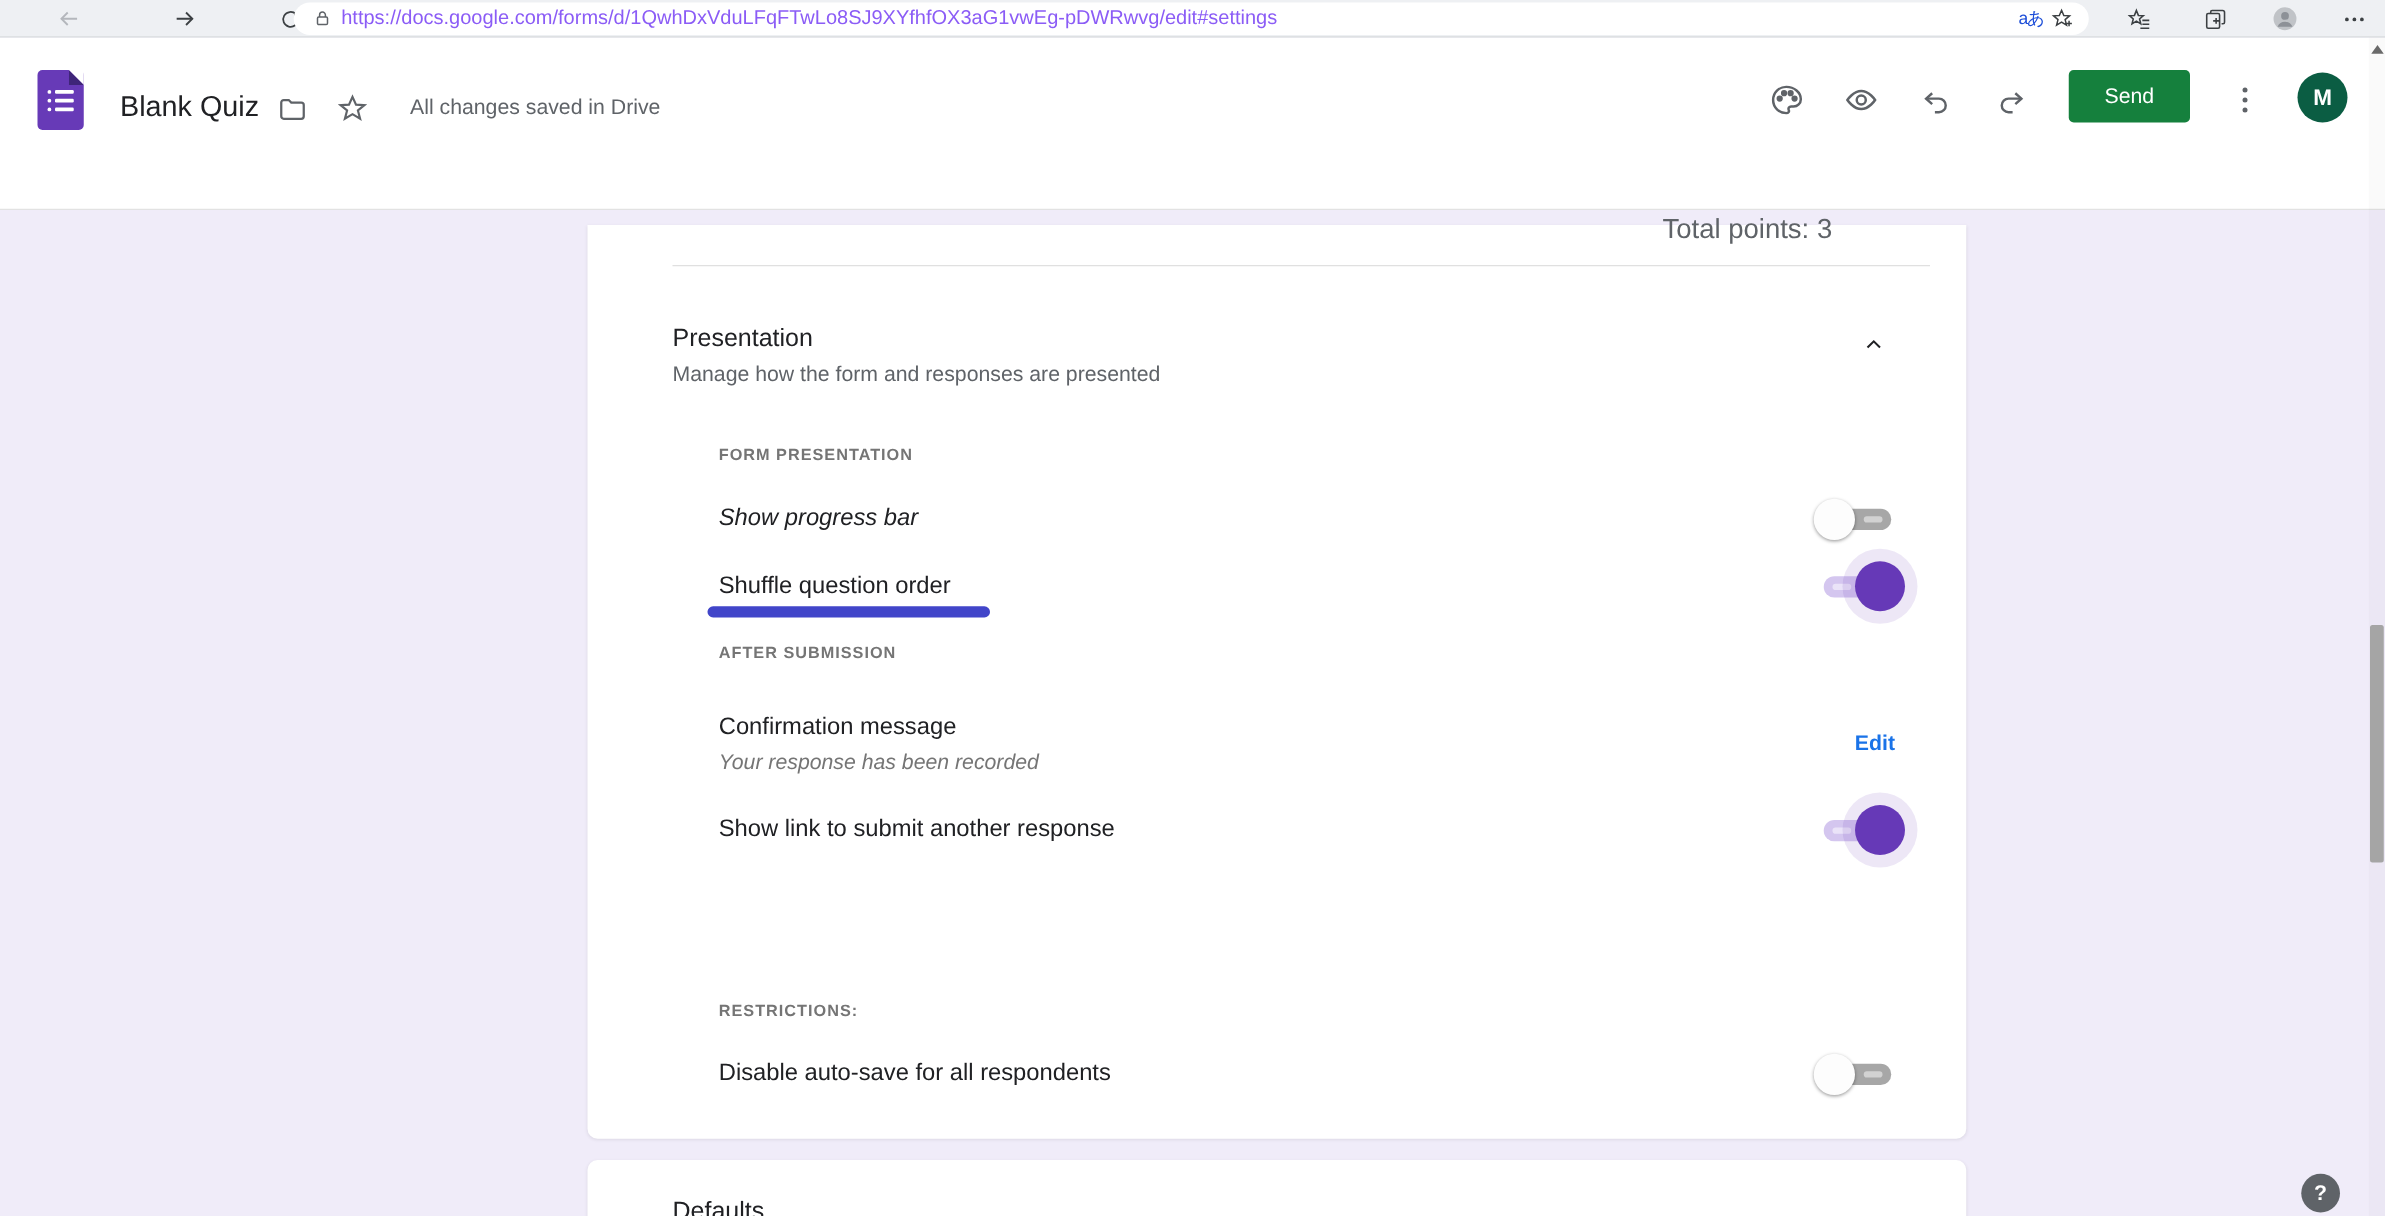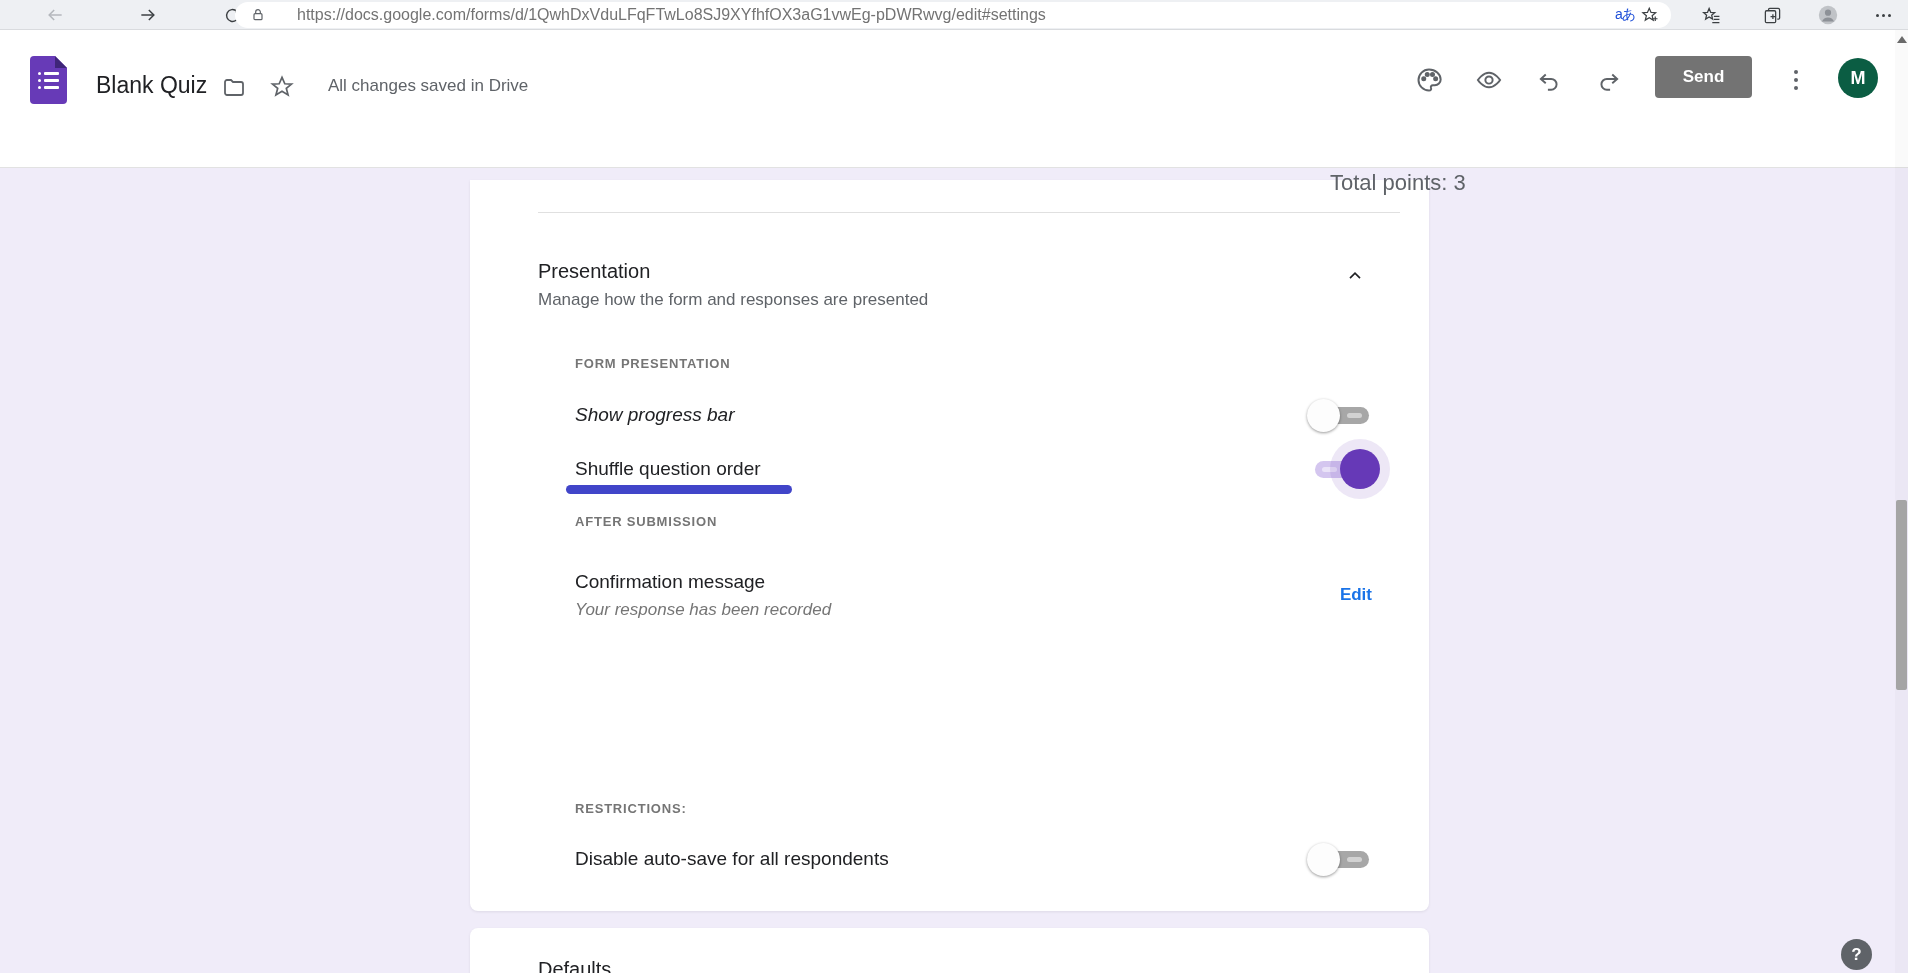--- a/index.html
+++ b/index.html
@@ -8,21 +8,21 @@
   #screen { position:relative; width:1908px; height:973px; background:#f0ecf9; overflow:hidden; }
 
   
   #browser-bar { position:absolute; left:0; top:0; width:1908px; height:30px;
                  background:#eef0f3; border-bottom:1px solid #d9dbde; z-index:5; }
   .nav-ic { position:absolute; top:0; height:30px; width:30px; display:flex;
             align-items:center; justify-content:center; color:#3c4043; }
   .nav-ic svg { display:block; }
   #url-bar { position:absolute; left:235px; top:2px; width:1436px; height:26px;
              background:#ffffff; border-radius:13px; display:flex; align-items:center; }
-  #url-text { color:#737373; font-size:16px; white-space:nowrap; overflow:hidden; flex:1;margin-left:24px; }
+  #url-text { color:#8b5cf6; font-size:16px; white-space:nowrap; overflow:hidden; flex:1; }
   .urlbar-ic { display:flex; align-items:center; justify-content:center; width:30px; height:26px; color:#3c4043; }
   #translate-icon { font-size:14px; color:#1d4ed8; letter-spacing:-1px; width:34px; text-align:right; }
   .dots-h { display:flex; gap:3px; }
   .dots-h i { width:3px; height:3px; border-radius:50%; background:#3c4043; }
 
   
   #forms-header { position:absolute; left:0; top:30px; width:1908px; height:138px;
                   background:#ffffff; border-bottom:1px solid #e2e2e2; z-index:4; }
   #forms-logo { position:absolute; left:30px; top:26px; width:37px; height:48px;
                 background:#673ab7; border-radius:4px; }
@@ -30,21 +30,21 @@
                 border-left:12px solid transparent; border-top:12px solid #fff; }
   #forms-logo .fold-in { position:absolute; right:0; top:0; width:12px; height:12px;
                 background:#3f2579; clip-path:polygon(0 0, 100% 100%, 0 100%); }
   #forms-logo .li { position:absolute; left:8px; height:3px; background:#fff; border-radius:1px; }
   #forms-logo .dot { position:absolute; left:8px; width:3px; height:3px; background:#fff; border-radius:50%; }
   #doc-title { position:absolute; left:96px; top:41px; font-size:23px; color:#202124; line-height:28px; }
   .hdr-ic { position:absolute; width:28px; height:28px; display:flex; align-items:center;
             justify-content:center; color:#5f6368; }
   #save-status { position:absolute; left:328px; top:46px; font-size:17px; color:#5f6368; line-height:20px; }
   #send-button { position:absolute; left:1655px; top:26px; width:97px; height:42px;
-                 background:#737373; color:#fff; font-size:17px; font-weight:bold;
+                 background:#15803d; color:#fff; font-size:17px; font-weight:normal;
                  border:none; border-radius:4px; display:flex; align-items:center; justify-content:center; }
   .dots-v { display:flex; flex-direction:column; gap:4px; }
   .dots-v i { width:4px; height:4px; border-radius:50%; background:#5f6368; }
   #account-avatar { position:absolute; left:1838px; top:28px; width:40px; height:40px; border-radius:50%;
                     background:#0b5d43; color:#fff; font-size:18px; font-weight:bold;
                     display:flex; align-items:center; justify-content:center; }
 
   
   #tabs-row { position:absolute; left:0; top:80px; width:1908px; height:70px;
               display:flex; justify-content:center; gap:40px; }
@@ -54,21 +54,21 @@
   .tab-underline { position:absolute; left:0; right:0; bottom:0; height:5px;
                    background:#673ab7; border-radius:3px 3px 0 0; }
   #responses-badge { width:22px; height:22px; border-radius:50%; background:#3c4043; color:#fff;
                      font-size:13px; font-weight:bold; display:flex; align-items:center; justify-content:center; }
   #total-points { position:absolute; left:1330px; top:140px; font-size:22px; color:#5f6368; }
   #settings-highlight { position:absolute; left:-24px; right:-24px; top:12px; height:86px;
                         border:6px solid #47e4d3; z-index:9; pointer-events:none; }
 
   
   #content { position:absolute; left:0; top:180px; width:1908px; height:793px; background:#f0ecf9; }
-  .card { position:absolute; left:470px; width:959px; background:#fff;
+  .card { position:absolute; left:470px; width:1103px; background:#fff;
           box-shadow:0 1px 3px rgba(0,0,0,0.08); }
   #card-presentation { top:0; height:731px; border-radius:0 0 8px 8px; }
   #card-defaults { top:748px; height:260px; border-radius:8px 8px 0 0; }
   #card-divider { position:absolute; left:68px; right:29px; top:32px; height:1px; background:#e0e0e0; }
   #presentation-header { position:absolute; left:68px; top:78px; }
   #presentation-title { font-size:20px; line-height:26px; color:#202124; }
   #presentation-subtitle { margin-top:6px; font-size:17px; line-height:20px; color:#5f6368; }
   #collapse-btn { position:absolute; right:60px; top:82px; width:28px; height:28px;
                   display:flex; align-items:center; justify-content:center; color:#202124; }
   .sec-head { position:absolute; left:105px; font-size:13px; line-height:18px; font-weight:bold;
@@ -294,20 +294,27 @@
       <div class="sec-head" style="top:333px;">AFTER SUBMISSION</div>
 
       <div class="row2l" style="top:389px;">
         <div class="txt">
           <div class="t">Confirmation message</div>
           <div class="s italic">Your response has been recorded</div>
         </div>
         <a id="edit-link">Edit</a>
       </div>
 
+      <div class="row" style="top:461px;">
+        <span class="row-label">Show link to submit another response</span>
+        <div class="toggle on">
+          <div class="track"></div>
+          <div class="thumb"></div>
+        </div>
+      </div>
 
 
       <div class="sec-head" style="top:620px;">RESTRICTIONS:</div>
 
       <div class="row" style="top:656px;">
         <span class="row-label">Disable auto-save for all respondents</span>
         <div class="toggle off">
           <div class="track"></div>
           <div class="thumb"></div>
         </div>

